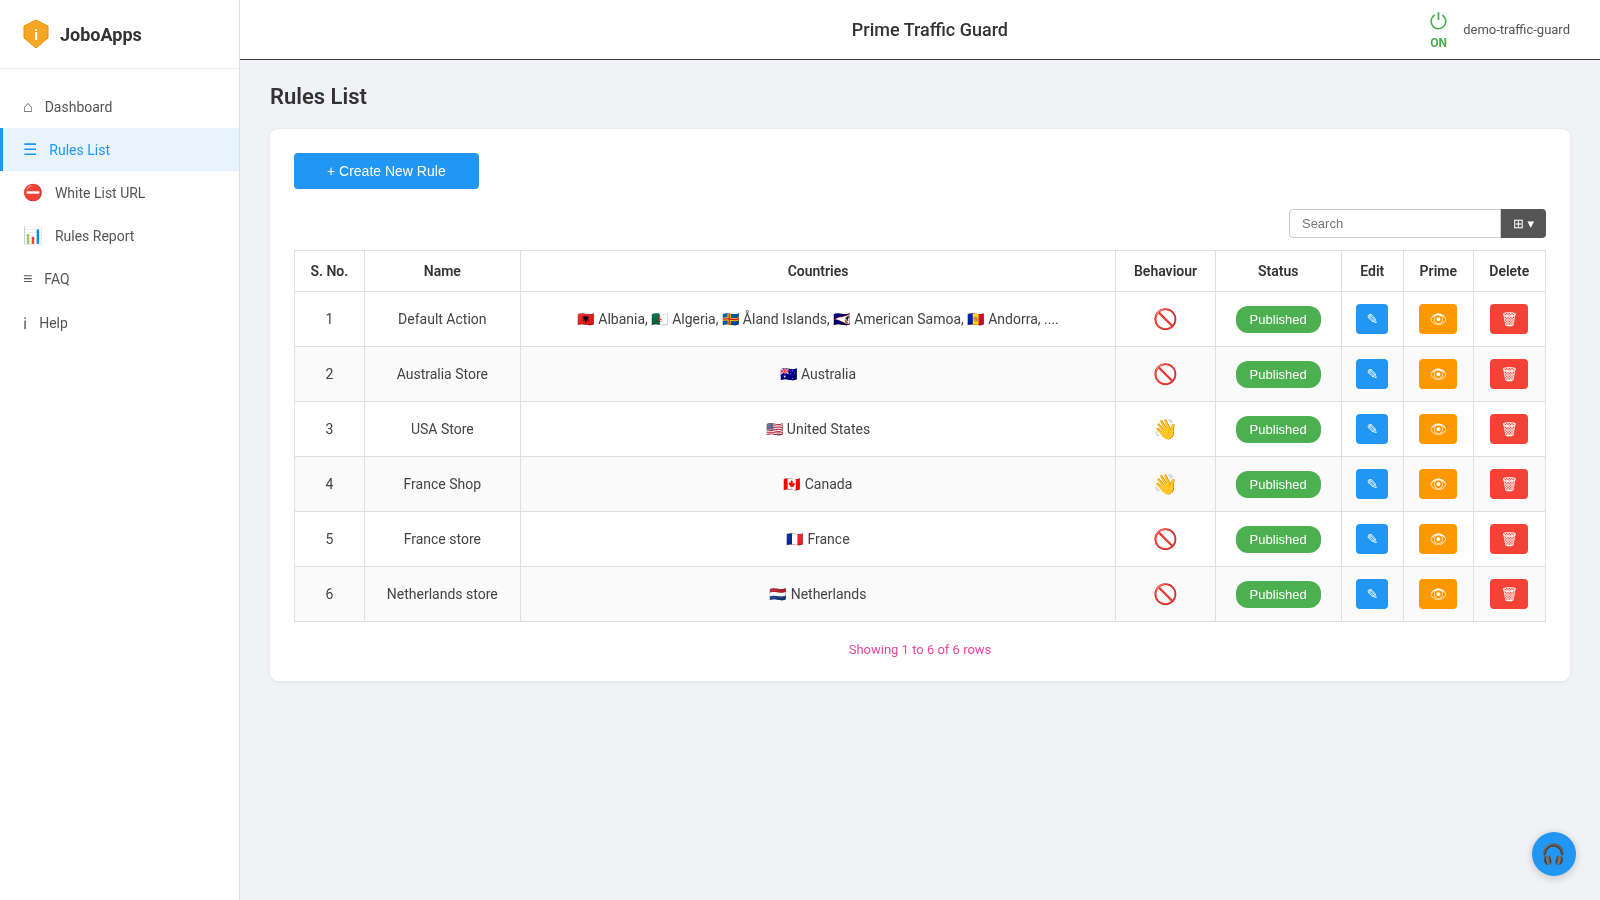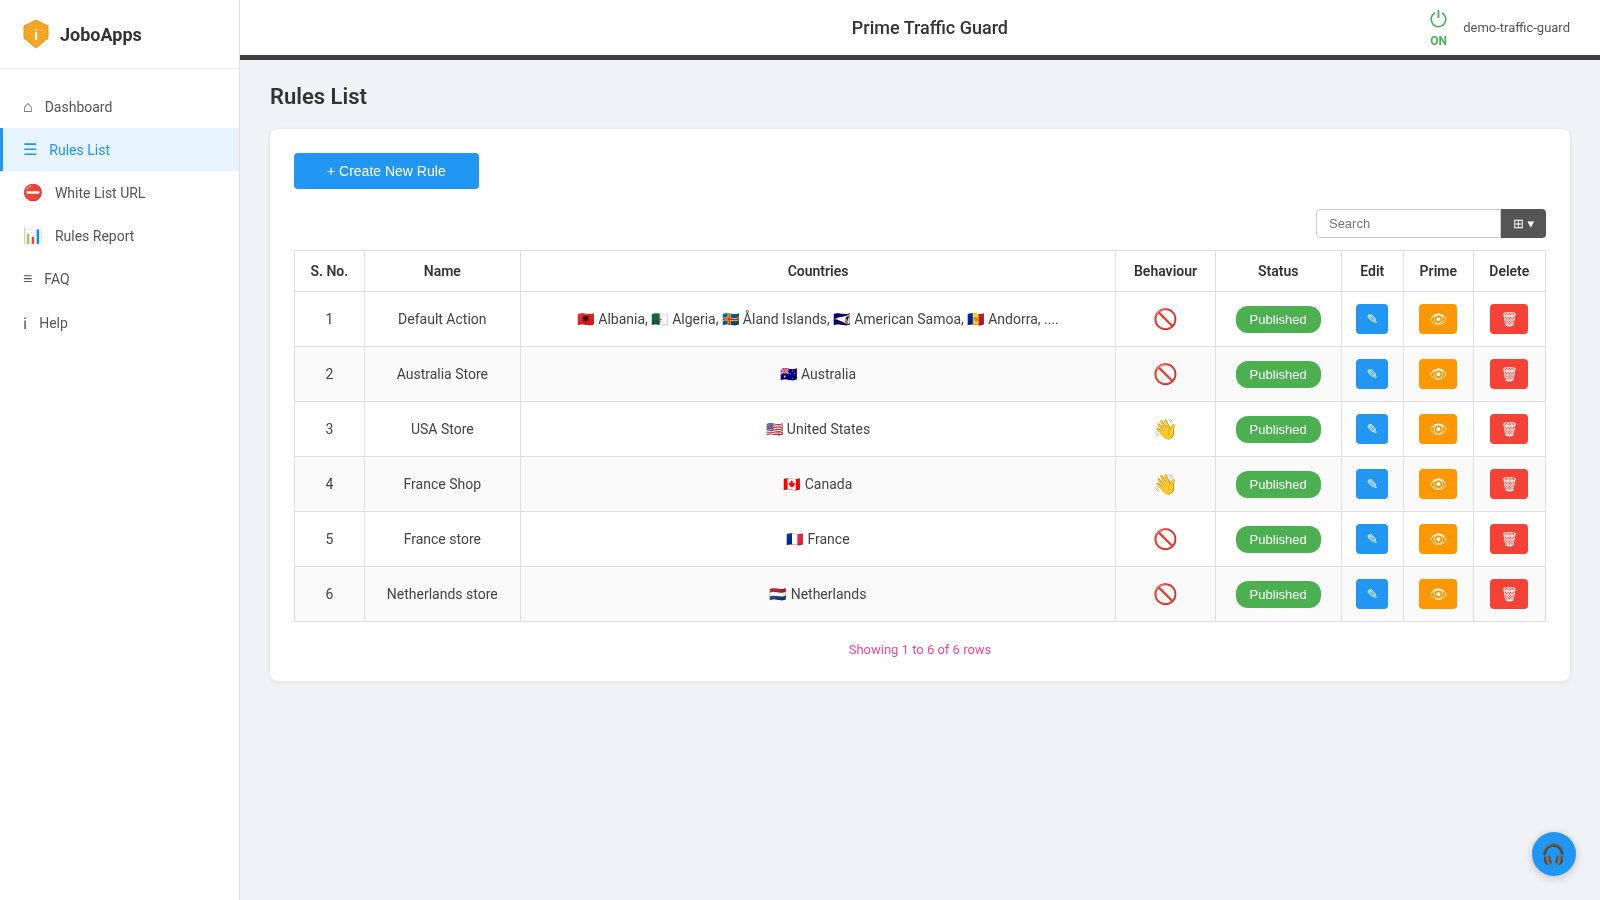--- a/index.html
+++ b/index.html
@@ -56,21 +56,21 @@
     .main {
       flex: 1;
       display: flex;
       flex-direction: column;
       overflow: hidden;
     }
 
     
     .header {
       background: #fff;
-      border-bottom: 5px solid #404040;
+      border-bottom: 1px solid #404040;
       padding: 0 30px;
       height: 60px;
       display: flex;
       align-items: center;
       justify-content: space-between;
       flex-shrink: 0;
     }
     .header-title {
       font-size: 18px;
       color: #333;
@@ -145,21 +145,21 @@
       display: flex;
       justify-content: flex-end;
       margin-bottom: 12px;
     }
     .search-input {
       border: 1px solid #ccc;
       padding: 6px 12px;
       font-size: 13px;
       border-radius: 4px 0 0 4px;
       outline: none;
-      width: 185px;
+      width: 212px;
     }
     .grid-btn {
       background: #555;
       color: #fff;
       border: none;
       padding: 6px 12px;
       border-radius: 0 4px 4px 0;
       cursor: pointer;
       font-size: 13px;
       display: flex;

